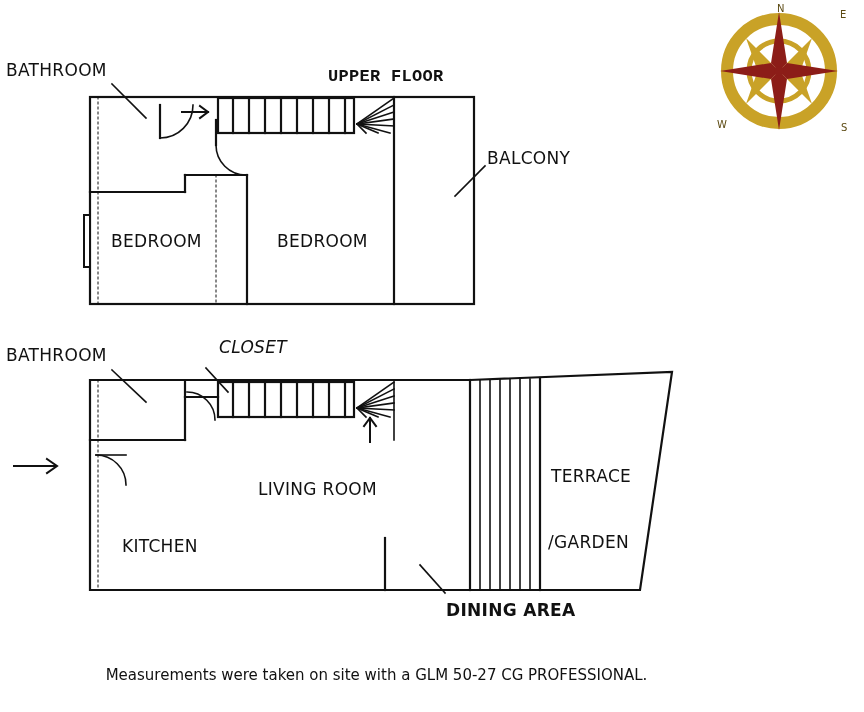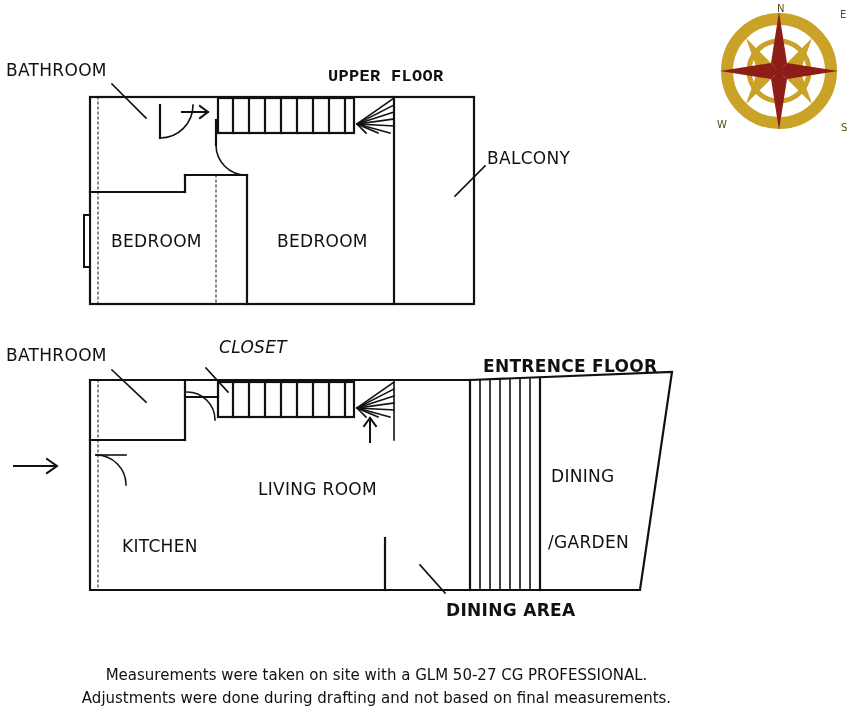--- a/index.html
+++ b/index.html
@@ -197,23 +197,21 @@
   </svg>
 
   <div class="label" style="left:6px; top:62px;">BATHROOM</div>
   <div class="label bold" style="left:328px; top:68px;font-family:Liberation Mono, monospace;">UPPER FLOOR</div>
   <div class="label" style="left:487px; top:150px;">BALCONY</div>
   <div class="label" style="left:111px; top:233px;">BEDROOM</div>
   <div class="label" style="left:277px; top:233px;">BEDROOM</div>
 
   <div class="label" style="left:6px; top:347px;">BATHROOM</div>
   <div class="label" style="left:219px; top:339px;font-style:italic;">CLOSET</div>
-  <div class="label bold" style="left:483px; top:358px;">ENTRENCE FLOOR</div>
-  <div class="label" style="left:551px; top:468px;">DINING</div>
+  <div class="label" style="left:551px; top:468px;">TERRACE</div>
   <div class="label" style="left:548px; top:494px;margin-top:40px;">/GARDEN</div>
   <div class="label" style="left:258px; top:481px;">LIVING ROOM</div>
   <div class="label" style="left:122px; top:538px;text-align:center;">KITCHEN</div>
   <div class="label" style="left:446px; top:602px;font-weight:bold;">DINING AREA</div>
 
   <div class="caption" style="top:664px;">Measurements were taken on site with a GLM 50-27 CG PROFESSIONAL.</div>
-  <div class="caption" style="top:687px;">Adjustments were done during drafting and not based on final measurements.</div>
 
 </div>
 
 </body></html>

